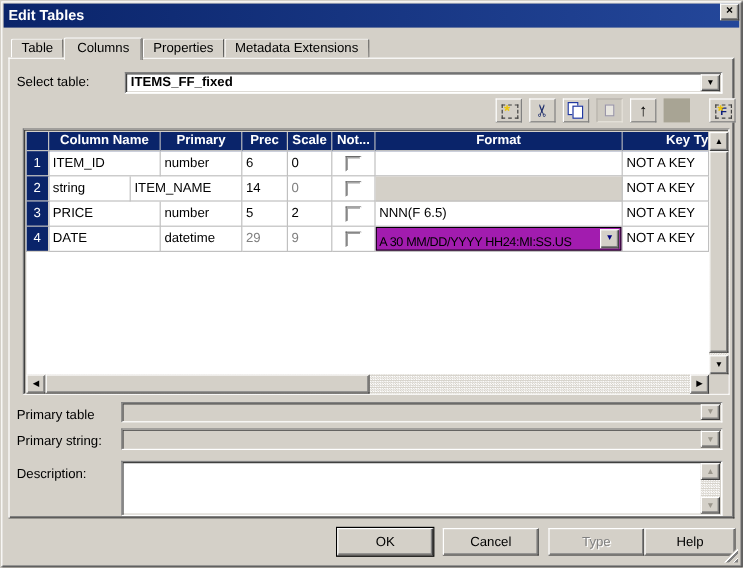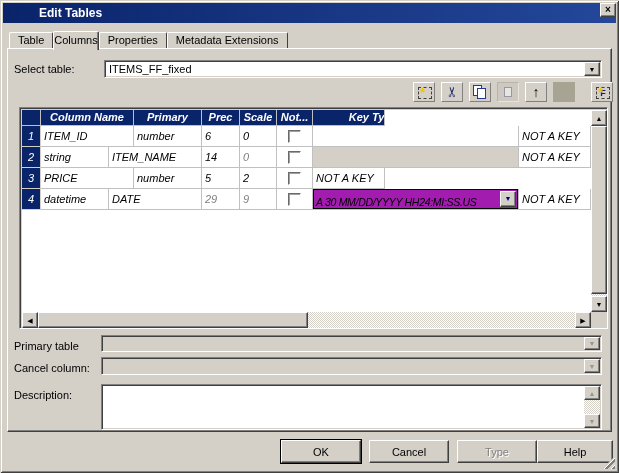--- a/index.html
+++ b/index.html
@@ -14,36 +14,36 @@
     box-shadow: inset 1px 1px 0 #d4d0c8, inset -1px -1px 0 #404040,
                 inset 2px 2px 0 #ffffff, inset -2px -2px 0 #808080;
   }
   .raised  { border:1px solid; border-color:#ffffff #404040 #404040 #ffffff; box-shadow: inset -1px -1px 0 #808080; }
   .btn3d   { background:#d4d0c8; border:1px solid; border-color:#ffffff #404040 #404040 #ffffff; box-shadow: inset -1px -1px 0 #808080; }
   .sunken  { border:1px solid; border-color:#808080 #ffffff #ffffff #808080; box-shadow: inset 1px 1px 0 #404040, inset -1px -1px 0 #d4d0c8; }
   .checker { background: conic-gradient(#ffffff 0 25%, #d4d0c8 0 50%, #ffffff 0 75%, #d4d0c8 0) 0 0 / 2px 2px; }
 
   
   .titlebar { left:3px; top:3px; width:613px; height:20px; background:linear-gradient(90deg,#0a246a,#24479a); display:flex; align-items:center; }
-  .titletext { color:#fff; font-weight:bold; font-size:12px; padding-left:4px;margin-left:32px; }
+  .titletext { color:#fff; font-weight:bold; font-size:12px; padding-left:4px; }
   .closebtn { position:absolute; right:3px; top:3px; width:16px; height:14px; display:flex; align-items:center; justify-content:center; font-size:10px; font-weight:bold; line-height:1; }
 
   
   .tabs { left:9px; top:30px; height:19px; display:flex; align-items:flex-end; z-index:3; }
   .tab { background:#d4d0c8; border:1px solid; border-color:#ffffff #404040 #d4d0c8 #ffffff; border-bottom:none;
          border-radius:2px 2px 0 0; height:16px; padding:0 8px; margin-bottom:1px; line-height:15px; }
-  .tab.active { height:19px; margin-bottom:-1px; padding:0 0; line-height:17px; z-index:4; position:relative; box-shadow: inset -1px 0 0 #808080; }
+  .tab.active { height:19px; margin-bottom:-1px; padding:0 10px; line-height:17px; z-index:4; position:relative; box-shadow: inset -1px 0 0 #808080; }
 
   
   .pane { left:7px; top:48px; width:605px; height:384px; background:#d4d0c8; z-index:2; }
 
   .label { line-height:13px; }
 
   
-  .combo { background:#fff; }
+  .combo { background:#fff;font-weight:bold; }
   .combo .val { position:absolute; left:4px; top:2px; white-space:pre; }
   .drop { position:absolute; right:1px; top:1px; bottom:1px; width:16px; display:flex; align-items:center; justify-content:center; font-size:7px; }
   .combo.disabled { background:#d4d0c8; }
   .gray { color:#808080; }
 
   
   .tbtn { width:22px; height:20px; position:absolute; top:33px; display:flex; align-items:center; justify-content:center; background:#d4d0c8; }
   .tbtn.edge { border:1px solid; border-color:#ffffff #808080 #808080 #ffffff; }
   .dashbox { width:14px; height:12px; border:1px dashed #404040; position:relative; margin-top:2px; margin-left:2px;
              display:flex; align-items:center; justify-content:center; }
@@ -51,21 +51,21 @@
   .scissors { display:inline-block; transform:rotate(-90deg); color:#1a2a6a; font-size:14px; line-height:1; }
   .pg { position:absolute; width:9px; height:11px; background:#fff; border:1px solid #2038a0; }
   .uparrow { font-size:14px; font-weight:bold; line-height:1; }
   .flatsq { width:22px; height:20px; background:#a8a494; }
   .ficon { color:#10207a; font-size:9px; font-weight:bold; line-height:1; }
 
   
   .grid { left:11px; top:58px; width:589px; height:222px; background:#d4d0c8; }
   .gridview { position:absolute; left:2px; top:2px; width:569px; height:202px; background:#fff; overflow:hidden; }
   .grow { display:flex; }
-  .gcell { border-right:1px solid #c0c0c0; border-bottom:1px solid #c0c0c0; height:21px; line-height:20px; padding-left:3px; overflow:hidden; white-space:nowrap; position:relative;font-style:italic; }
+  .gcell { border-right:1px solid #c0c0c0; border-bottom:1px solid #c0c0c0; height:21px; line-height:20px; padding-left:3px; overflow:hidden; white-space:nowrap; position:relative; }
   .ghead .gcell { background:#0a246a; color:#fff; font-weight:bold; height:16px; line-height:15px; text-align:center; padding:0; border-right:1px solid #c0c0c0; border-bottom:1px solid #c0c0c0; }
   .rownum { background:#0a246a; color:#fff; text-align:center; padding:0; border-right:1px solid #d4d0c8; border-bottom:1px solid #d4d0c8; }
   .w-num{width:19px} .w-name{width:93px} .w-dt{width:68px} .w-prec{width:38px} .w-scale{width:37px} .w-not{width:36px} .w-fmt{width:206px} .w-key{width:72px}
   .cellgray { background:#d4d0c8; }
   .keyclip { display:block; width:120px; text-align:center; }
   .cbwrap { display:flex; align-items:center; justify-content:center; padding:0; }
   .checkbox { width:13px; height:13px; background:#fff; border:1px solid; border-color:#6a6a6a #ffffff #ffffff #6a6a6a; box-shadow: inset 1px 1px 0 #a0a0a0; }
   .fmtcombo { position:absolute; left:0px; top:0px; width:205px; height:20px; border:1px solid #000; background:#a21caf; }
   .fmtcombo .val { left:2px; top:2px; font-size:10.5px; letter-spacing:-0.3px; }
   .fmtcombo .drop { font-size:7px; color:#000080; }
@@ -151,20 +151,21 @@
     <div class="abs grid sunken">
       <div class="gridview">
 
         <div class="grow ghead">
           <div class="gcell w-num"></div>
           <div class="gcell w-name">Column Name</div>
           <div class="gcell w-dt">Primary</div>
           <div class="gcell w-prec">Prec</div>
           <div class="gcell w-scale">Scale</div>
           <div class="gcell w-not">Not...</div>
+          <div class="gcell w-fmt">Format</div>
           <div class="gcell w-key">
               <span class="keyclip">Key Type</span>
             </div>
         </div>
 
         <div class="grow">
           <div class="gcell w-num rownum">1</div>
           <div class="gcell w-name">ITEM_ID</div>
           <div class="gcell w-dt">number</div>
           <div class="gcell w-prec">6</div>
@@ -191,27 +192,28 @@
 
         <div class="grow">
           <div class="gcell w-num rownum">3</div>
           <div class="gcell w-name">PRICE</div>
           <div class="gcell w-dt">number</div>
           <div class="gcell w-prec">5</div>
           <div class="gcell w-scale">2</div>
           <div class="gcell w-not cbwrap">
               <div class="checkbox"></div>
             </div>
+          <div class="gcell w-fmt">NNN(F 6.5)</div>
           <div class="gcell w-key">NOT A KEY</div>
         </div>
 
         <div class="grow">
           <div class="gcell w-num rownum">4</div>
+          <div class="gcell w-name">DATE</div>
           <div class="gcell w-dt">datetime</div>
-          <div class="gcell w-name">DATE</div>
           <div class="gcell w-prec gray">29</div>
           <div class="gcell w-scale gray">9</div>
           <div class="gcell w-not cbwrap">
               <div class="checkbox"></div>
             </div>
           <div class="gcell w-fmt">
             <div class="fmtcombo">
               <span class="val abs">A  30 MM/DD/YYYY HH24:MI:SS.US</span>
               <div class="drop btn3d">
                 <span>▼</span>
@@ -245,21 +247,21 @@
     </div>
 
     <span class="abs label" style="left:6px; top:291px;">Primary table</span>
     <div class="abs combo disabled sunken" style="left:93px; top:286px; width:501px; height:17px;">
       <span class="val"></span>
       <div class="drop btn3d">
         <span class="disarrow">▼</span>
       </div>
     </div>
 
-    <span class="abs label" style="left:6px; top:313px;">Cancel column:</span>
+    <span class="abs label" style="left:6px; top:313px;">Primary string:</span>
     <div class="abs combo disabled sunken" style="left:93px; top:308px; width:501px; height:18px;">
       <span class="val"></span>
       <div class="drop btn3d">
         <span class="disarrow">▼</span>
       </div>
     </div>
 
     <span class="abs label" style="left:6px; top:340px;">Description:</span>
     <div class="abs descbox sunken" style="left:93px; top:335px; width:501px; height:46px;">
       <span class="val abs" style="left:3px; top:2px;"></span>

